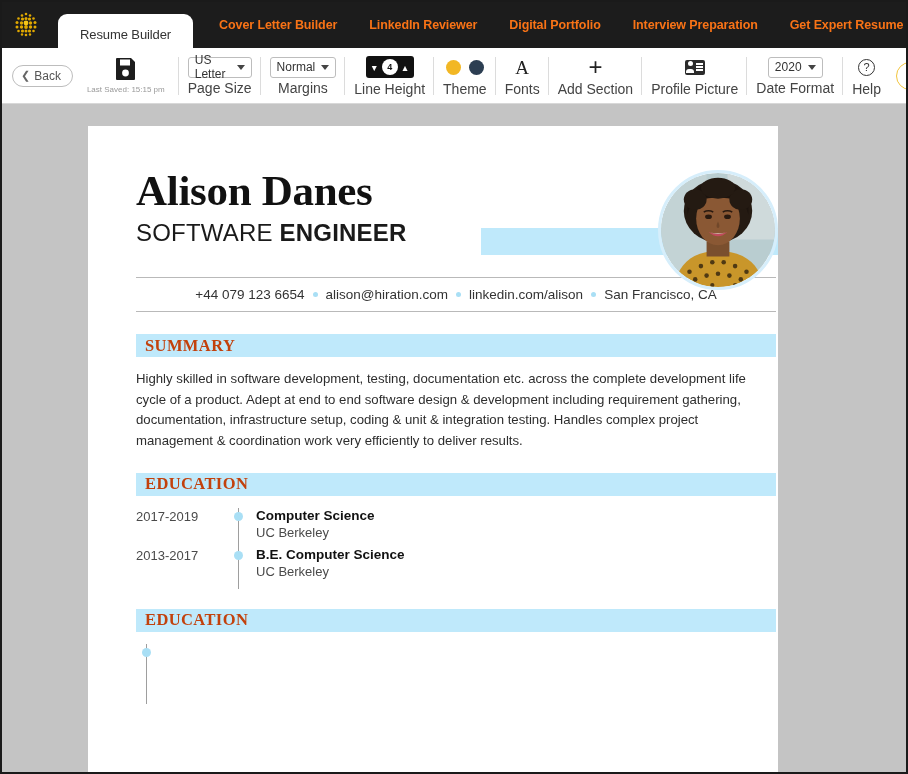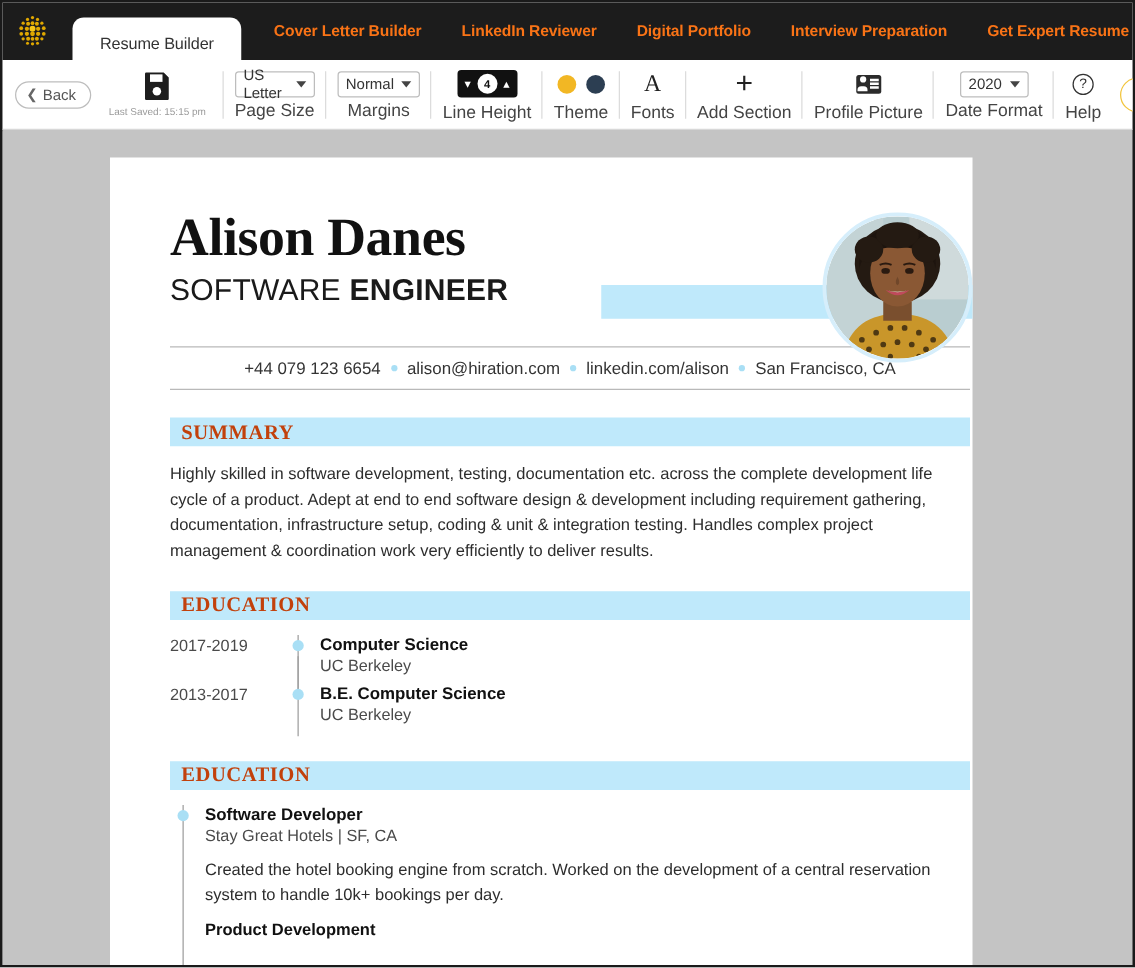--- a/index.html
+++ b/index.html
@@ -500,24 +500,18 @@
         </div>
       </div>
 
       <div class="sec-head" style="margin-top:30px">EDUCATION</div>
       <div>
         <div class="tl-item">
           <div class="tl-rail">
             <span class="line" style="bottom:-60px"></span>
             <span class="node"></span>
           </div>
-          <div class="tl-body">
-            <div class="tl-title">Software Developer</div>
-            <div class="tl-sub">Stay Great Hotels |  SF, CA</div>
-            <div class="tl-desc">Created the hotel booking engine from scratch. Worked on the development of a central reservation system to handle 10k+ bookings per day.</div>
-            <div class="tl-sublabel">Product Development</div>
-          </div>
         </div>
       </div>
 
     </div>
   </div>
 </div>
 
 </body></html>

